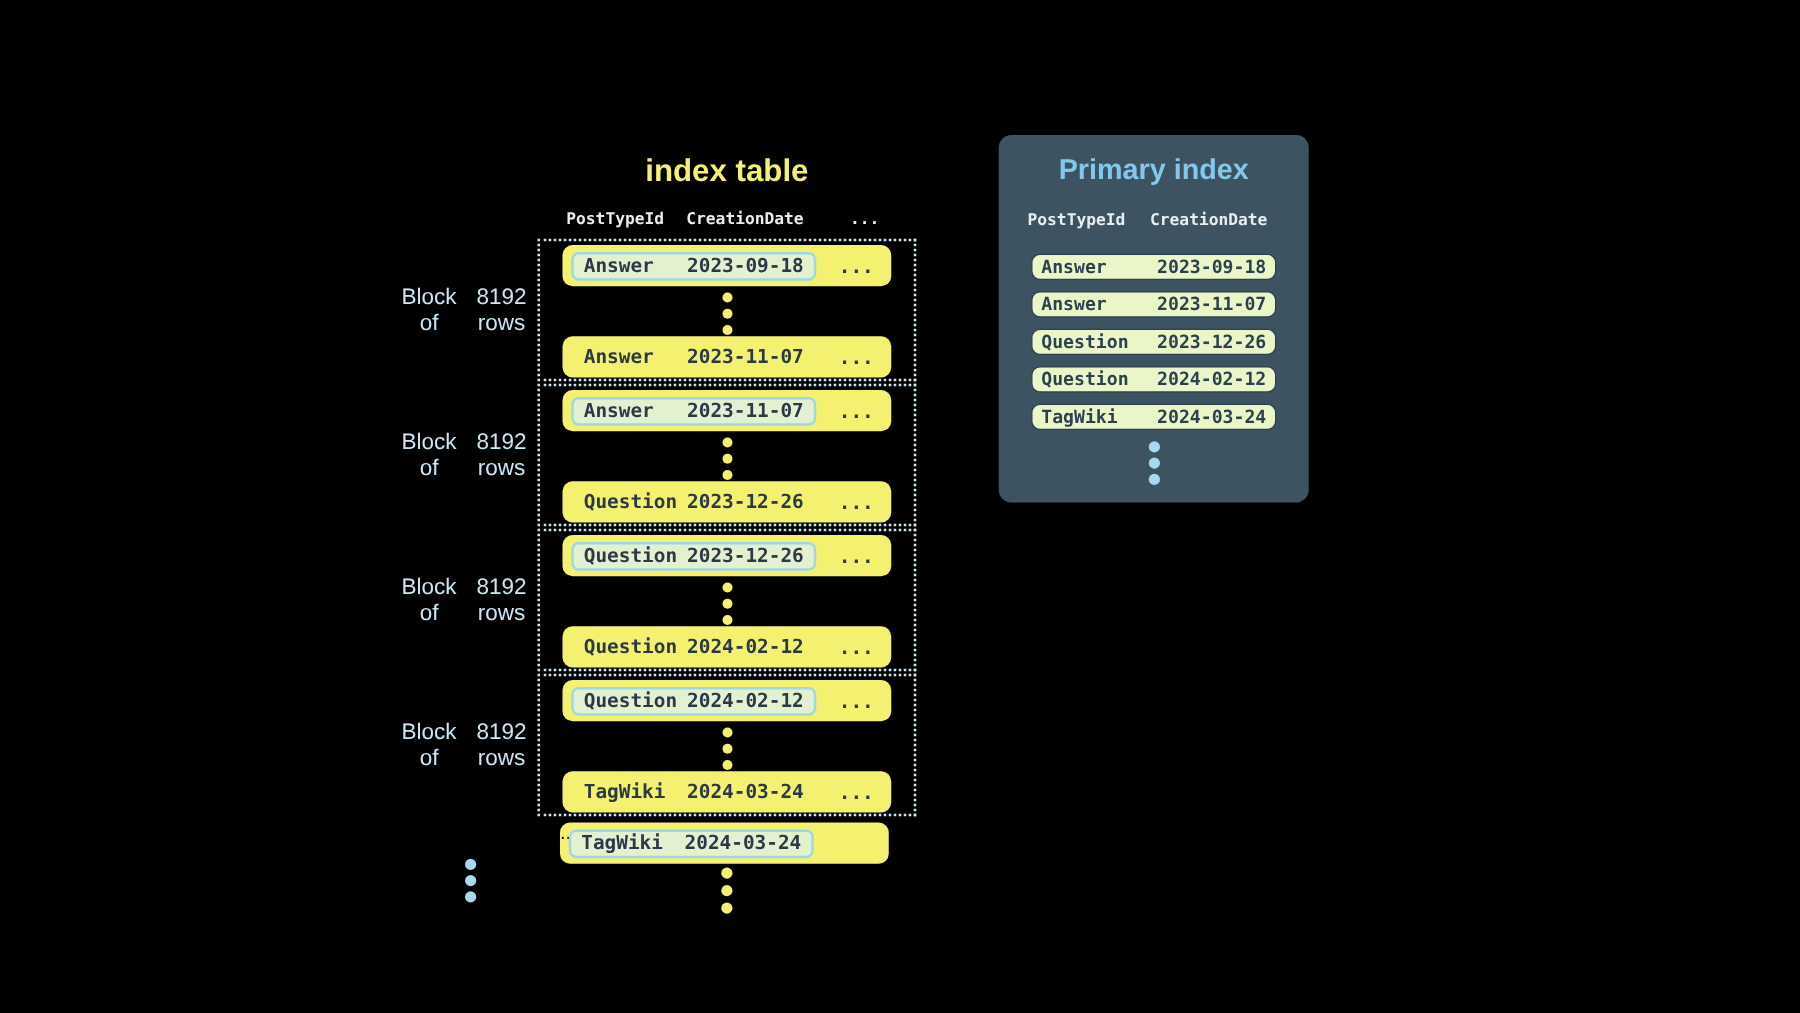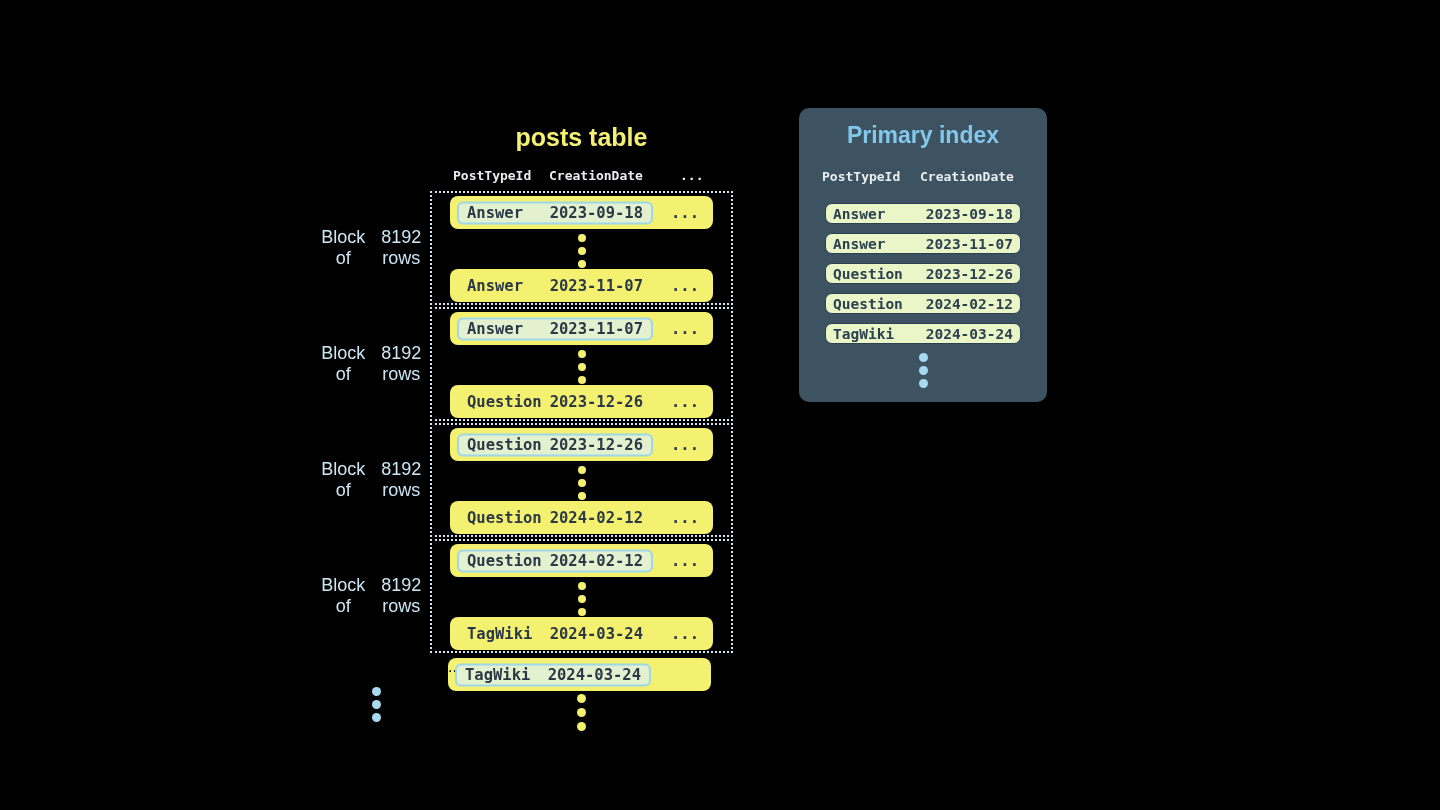--- a/index.html
+++ b/index.html
@@ -114,21 +114,21 @@
   .panel-dots{
     position:absolute;left:0;right:0;top:245px;
     display:flex;flex-direction:column;align-items:center;gap:4px;
   }
 </style>
 </head>
 <body>
 
 <div id="canvas">
 
-  <div class="pt-title">posts table</div>
+  <div class="pt-title">index table</div>
 
   <div class="pt-headers">
     <span class="pt-h1">PostTypeId</span>
     <span class="pt-h2">CreationDate</span>
     <span class="pt-h3">...</span>
   </div>
 
   <div id="block-labels">
   <div class="block-label">
     <span>Block of</span>

